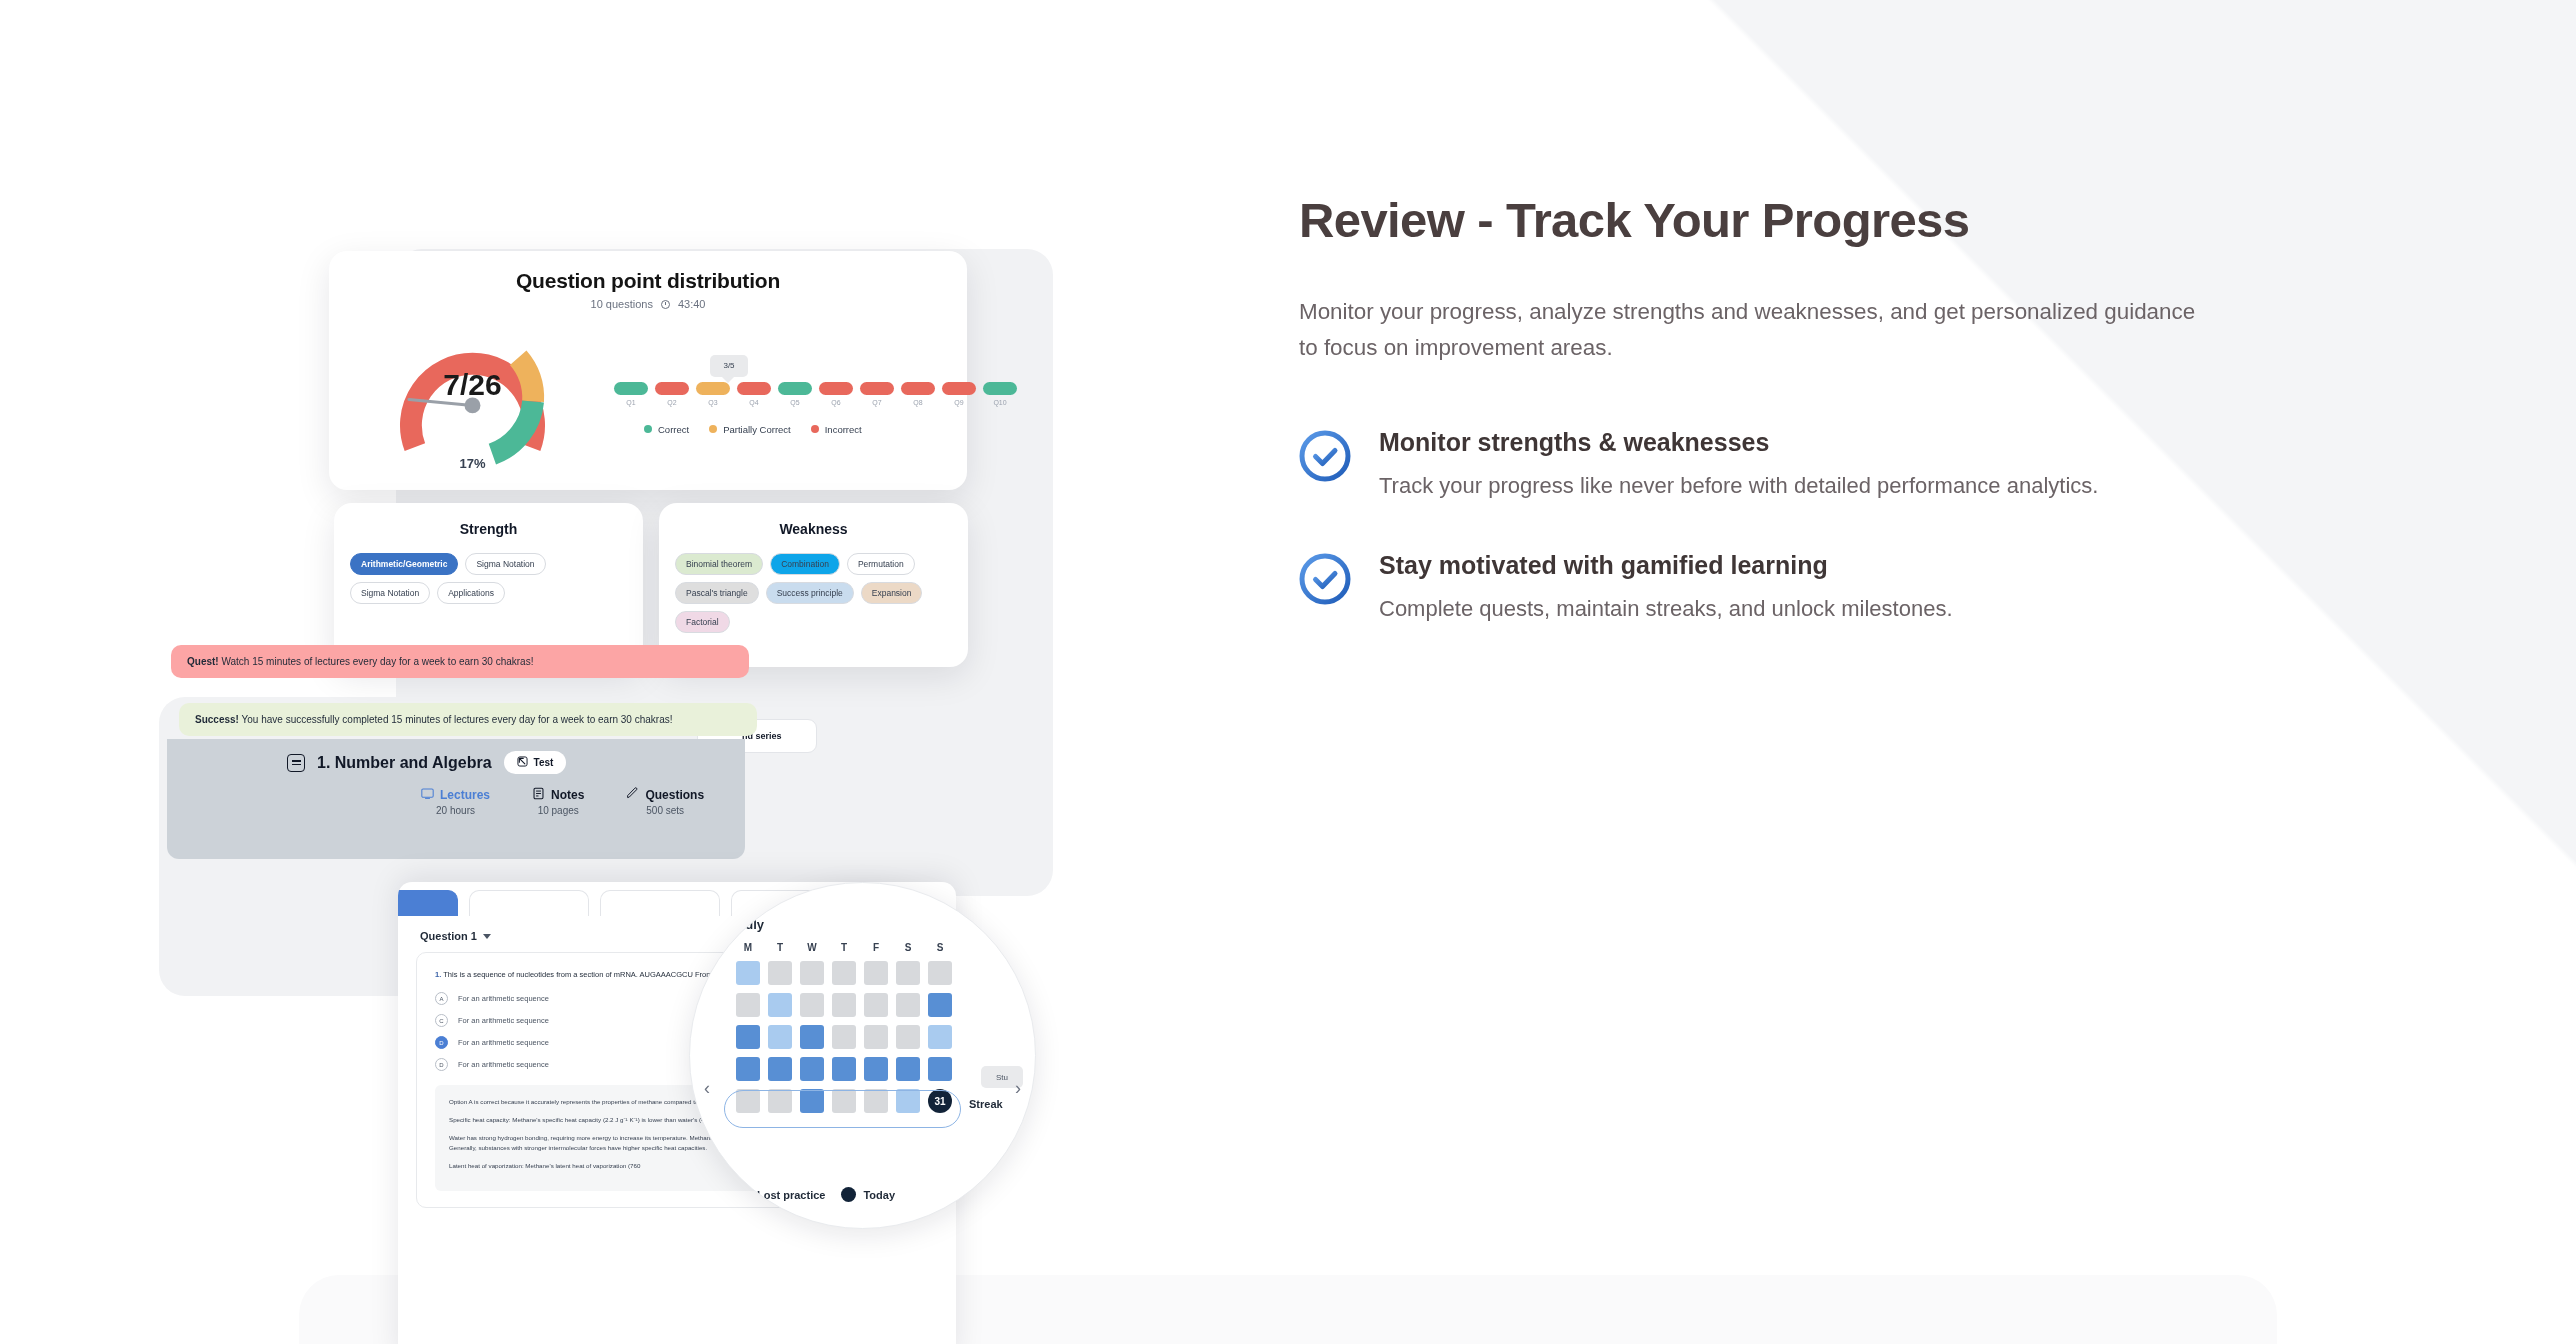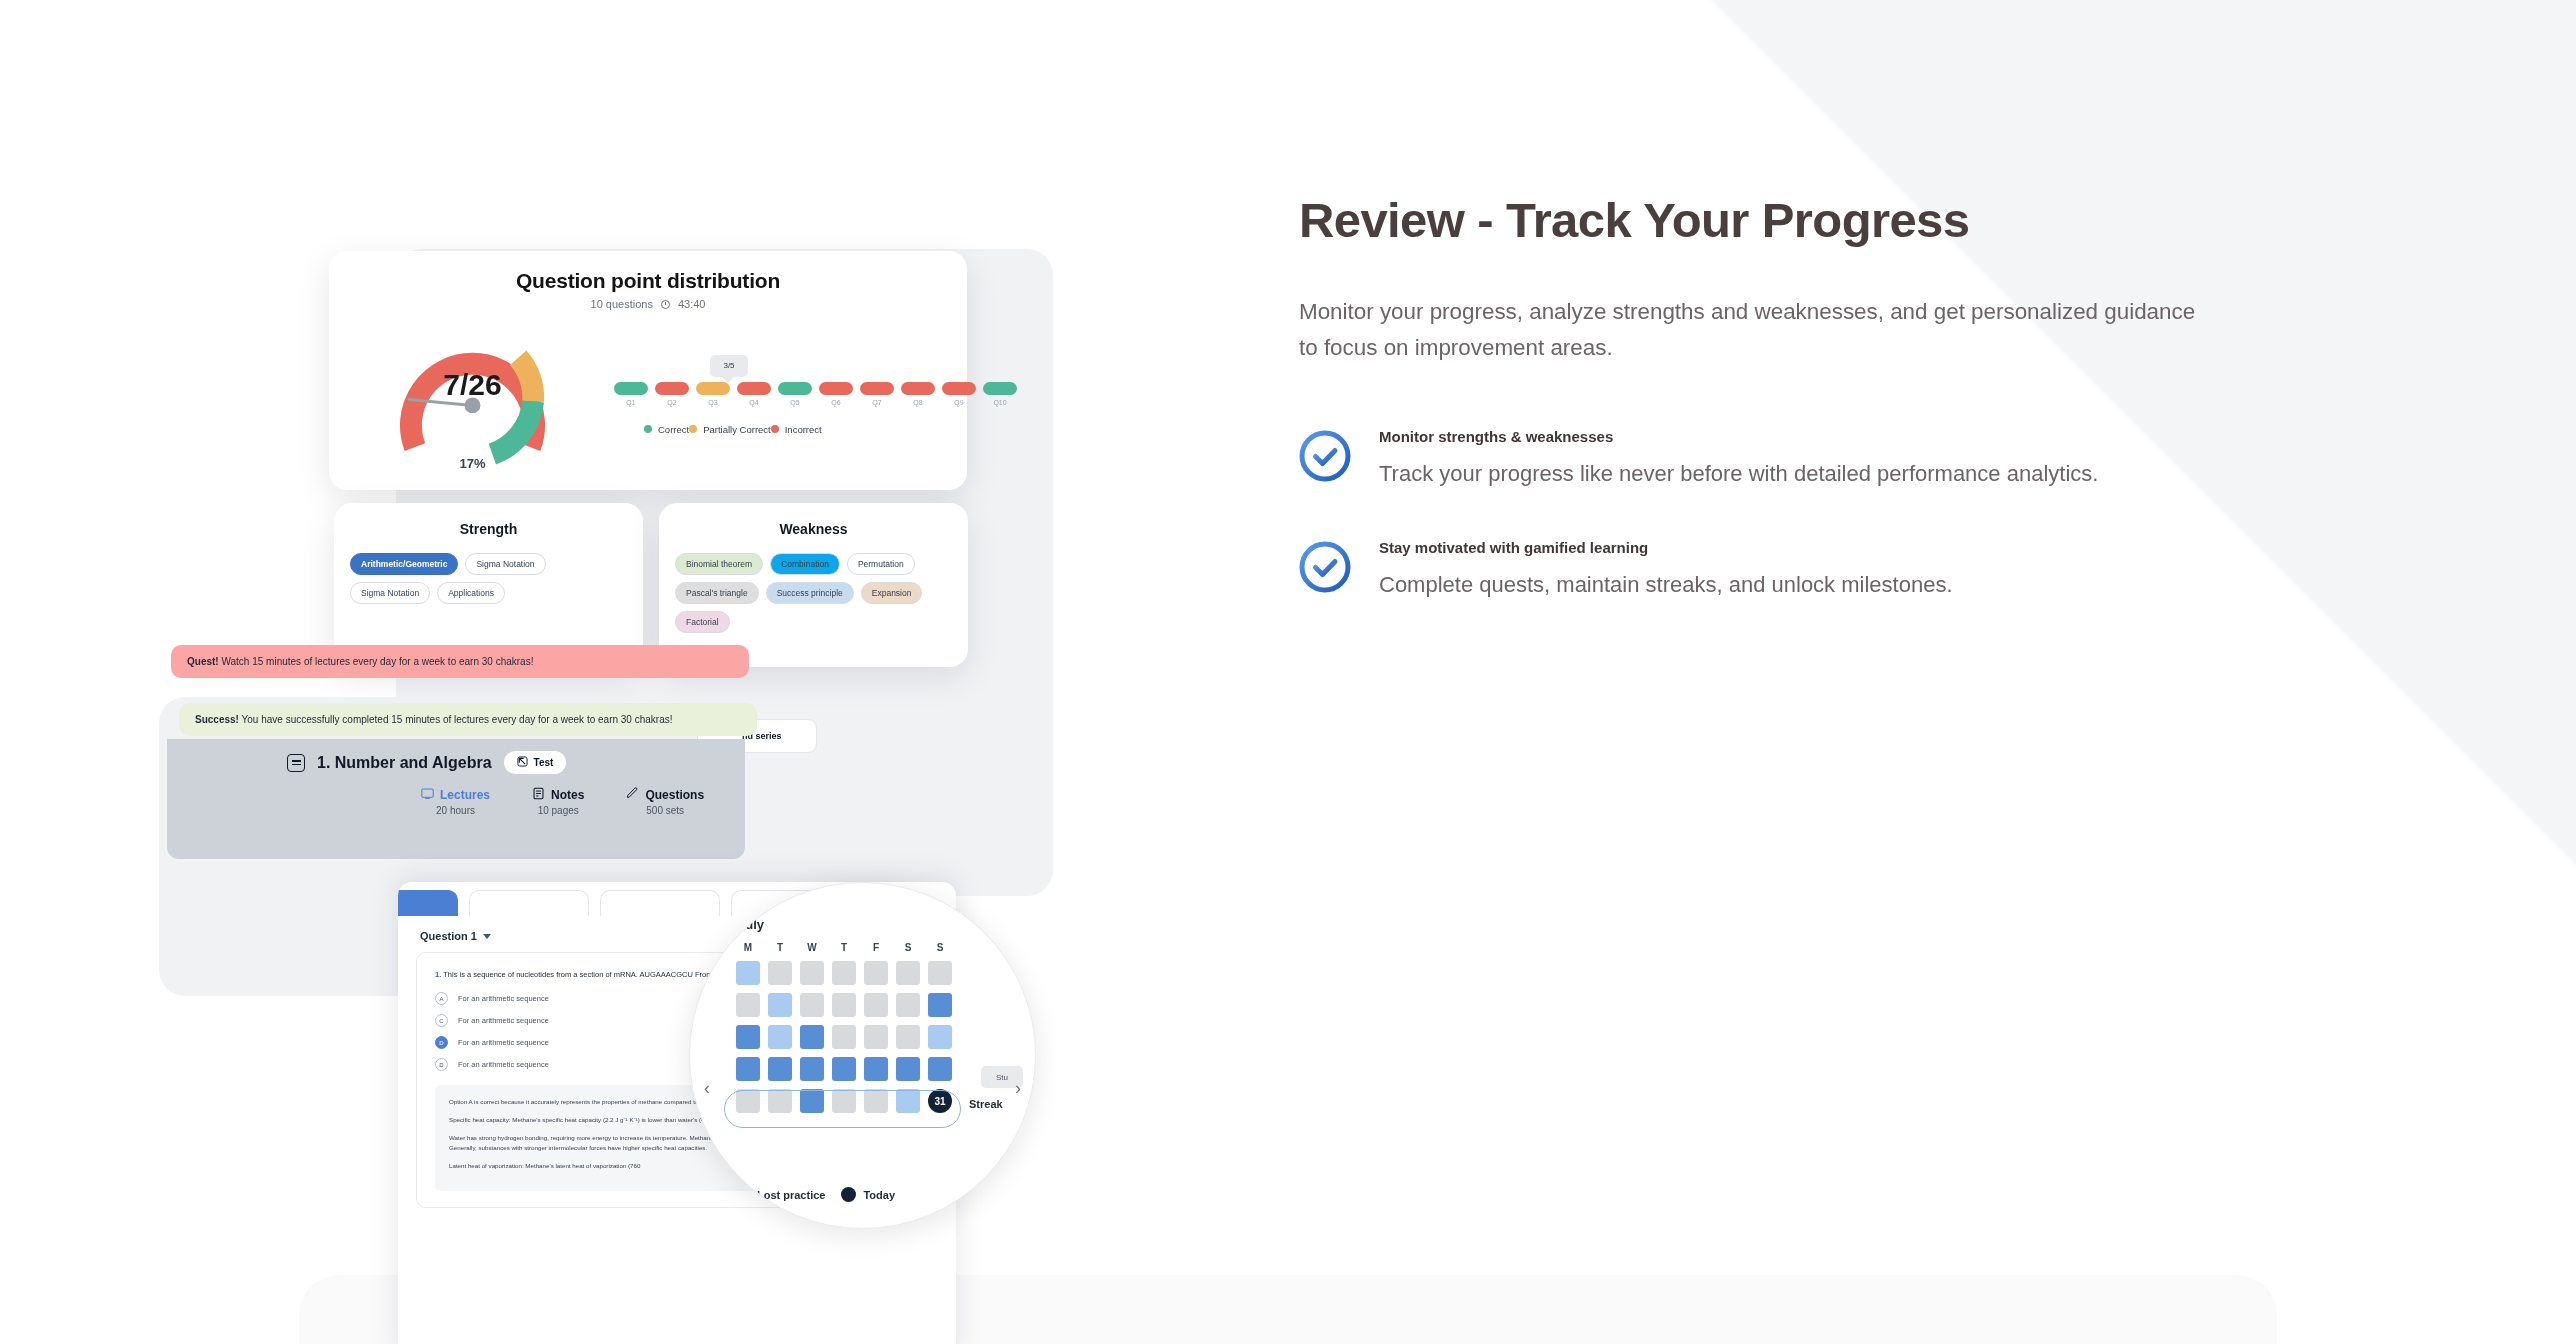--- a/index.html
+++ b/index.html
@@ -51,21 +51,21 @@
   .gauge-pct { position:absolute; left:0; right:0; bottom:-2px; text-align:center; font-size:13px; font-weight:600; color:#374151; }
 
   .pills-area { margin-left: 42px; flex: 1; }
   .pill-tip { width:38px;height:22px;background:#e9eaec;border-radius:5px;position:relative;
               font-size:8px;color:#374151;display:flex;align-items:center;justify-content:center;margin-left:96px;}
   .pill-tip::after{content:"";position:absolute;left:12px;bottom:-6px;border-left:6px solid transparent;border-right:6px solid transparent;border-top:6px solid #e9eaec;}
   .pill-row { display:flex; gap:7px; margin-top:5px; }
   .pcell{ display:flex; flex-direction:column; align-items:center; gap:4px; }
   .pbar { width:34px; height:13px; border-radius:7px; }
   .plab { font-size:7px; color:#9ca3af; }
-  .legend { display:flex; margin-top:18px; margin-left:30px; }
+  .legend { display:flex; gap:20px; margin-top:18px; margin-left:30px; }
   .lg { display:flex; align-items:center; gap:6px; font-size:9.5px; color:#374151; }
   .dot { width:8px;height:8px;border-radius:50%; }
 
   
   .sw-card { top: 503px; width: 309px; height: 164px; padding: 18px 16px; }
   .sw-left { left: 334px; }
   .sw-right { left: 659px; }
   .sw-title { text-align:center; font-size:14px; font-weight:700; color:#111827; }
   .tags { display:flex; flex-wrap:wrap; gap:7px; margin-top:16px; }
   .tag { font-size:8.5px; padding:5px 10px; border-radius:20px; border:1px solid #d8dbe0; color:#374151; white-space:nowrap; }
@@ -136,21 +136,21 @@
   .cal-legend .sw { width:15px;height:15px;border-radius:3px; }
 
   
   .right { position:absolute; left:1299px; top:194px; width:956px; }
   h1.title { font-size:49px; font-weight:800; color:#4a3f3f; letter-spacing:-0.6px; line-height:1.1; }
   .lede { margin-top:46px; font-size:22.4px; line-height:1.62; color:#6b6366; max-width:902px; }
   .features { margin-top:62px; display:flex; flex-direction:column; gap:47px; }
   .feat { display:flex; gap:28px; align-items:flex-start; }
   .check { flex:0 0 auto; width:52px; height:52px; margin-top:2px; }
   .feat-body { flex:1; }
-  .feat-title { font-size:15px; font-weight:700; color:#3f3636; }
+  .feat-title { font-size:25px; font-weight:700; color:#3f3636; }
   .feat-desc { margin-top:11px; font-size:22px; line-height:1.62; color:#6b6366; max-width:837px; }
 </style>
 </head>
 <body>
 
 <div class="page">
   <div class="wedge"></div>
   <div class="bottom-panel"></div>
 
   <div class="mock">

